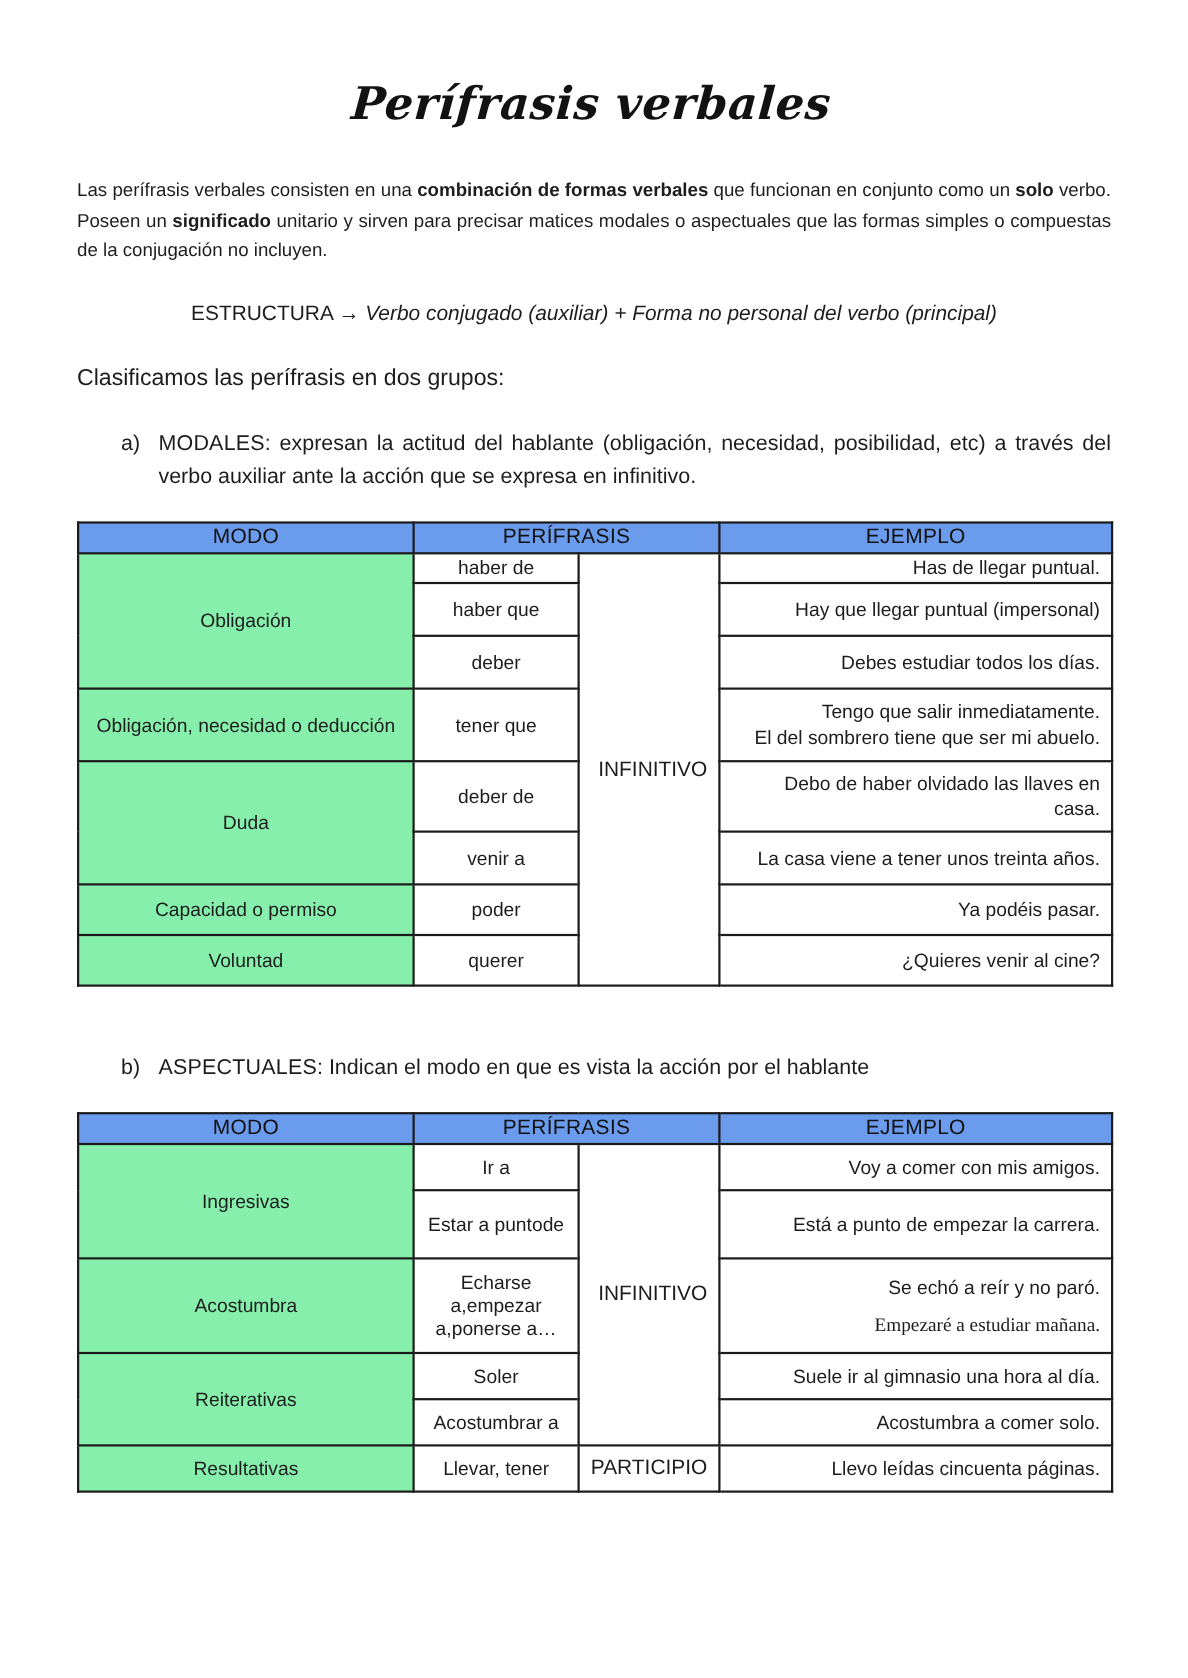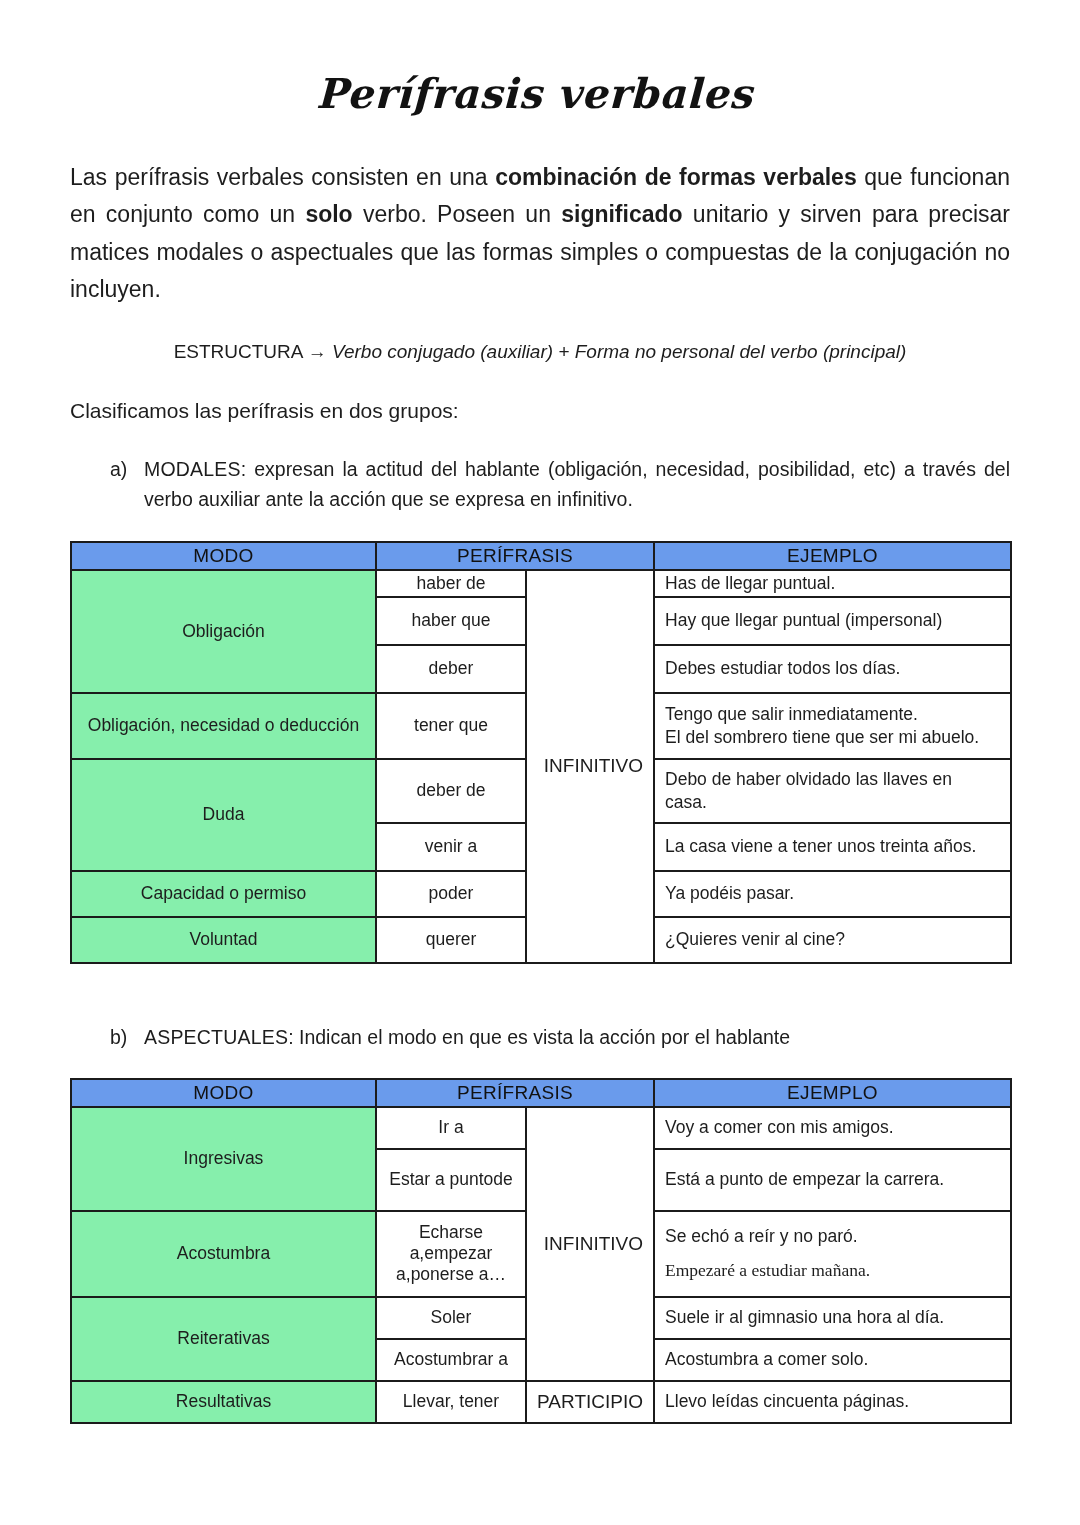--- a/index.html
+++ b/index.html
@@ -35,21 +35,21 @@
     margin: 0;
     padding-top: 72px;
     padding-bottom: 0;
     line-height: 1.1;
     transform: skewX(-4deg);
   }
 
   
   .intro {
     margin: 42px 0 0 0;
-    font-size: 23px;
+    font-size: 17px;
     line-height: 1.62;
     text-align: justify;
     color: #1d1d1d;
   }
   .intro .semi { font-weight: 600; }
 
   .structure {
     margin: 30px 0 0 0;
     font-size: 19px;
     line-height: 1.5;
@@ -118,21 +118,21 @@
   .c-form {
     background: #ffffff;
     text-align: right;
     font-size: 19px;
   }
   .c-ej {
     background: #ffffff;
     text-align: left;
     padding-left: 12px;
   }
-  .c-ej .line { display: block; }
+  .c-ej .line { display: block; text-align: right; }
   .c-ej .line + .line { margin-top: 2px; }
   .c-ej.spaced .line + .line { margin-top: 13px; font-family: Liberation Serif, serif; }
 
   .tbl-wrap-1 { margin-top: 26px; }
   .tbl-wrap-2 { margin-top: 26px; }
 </style>
 </head>
 <body>
 
 <div class="page">

